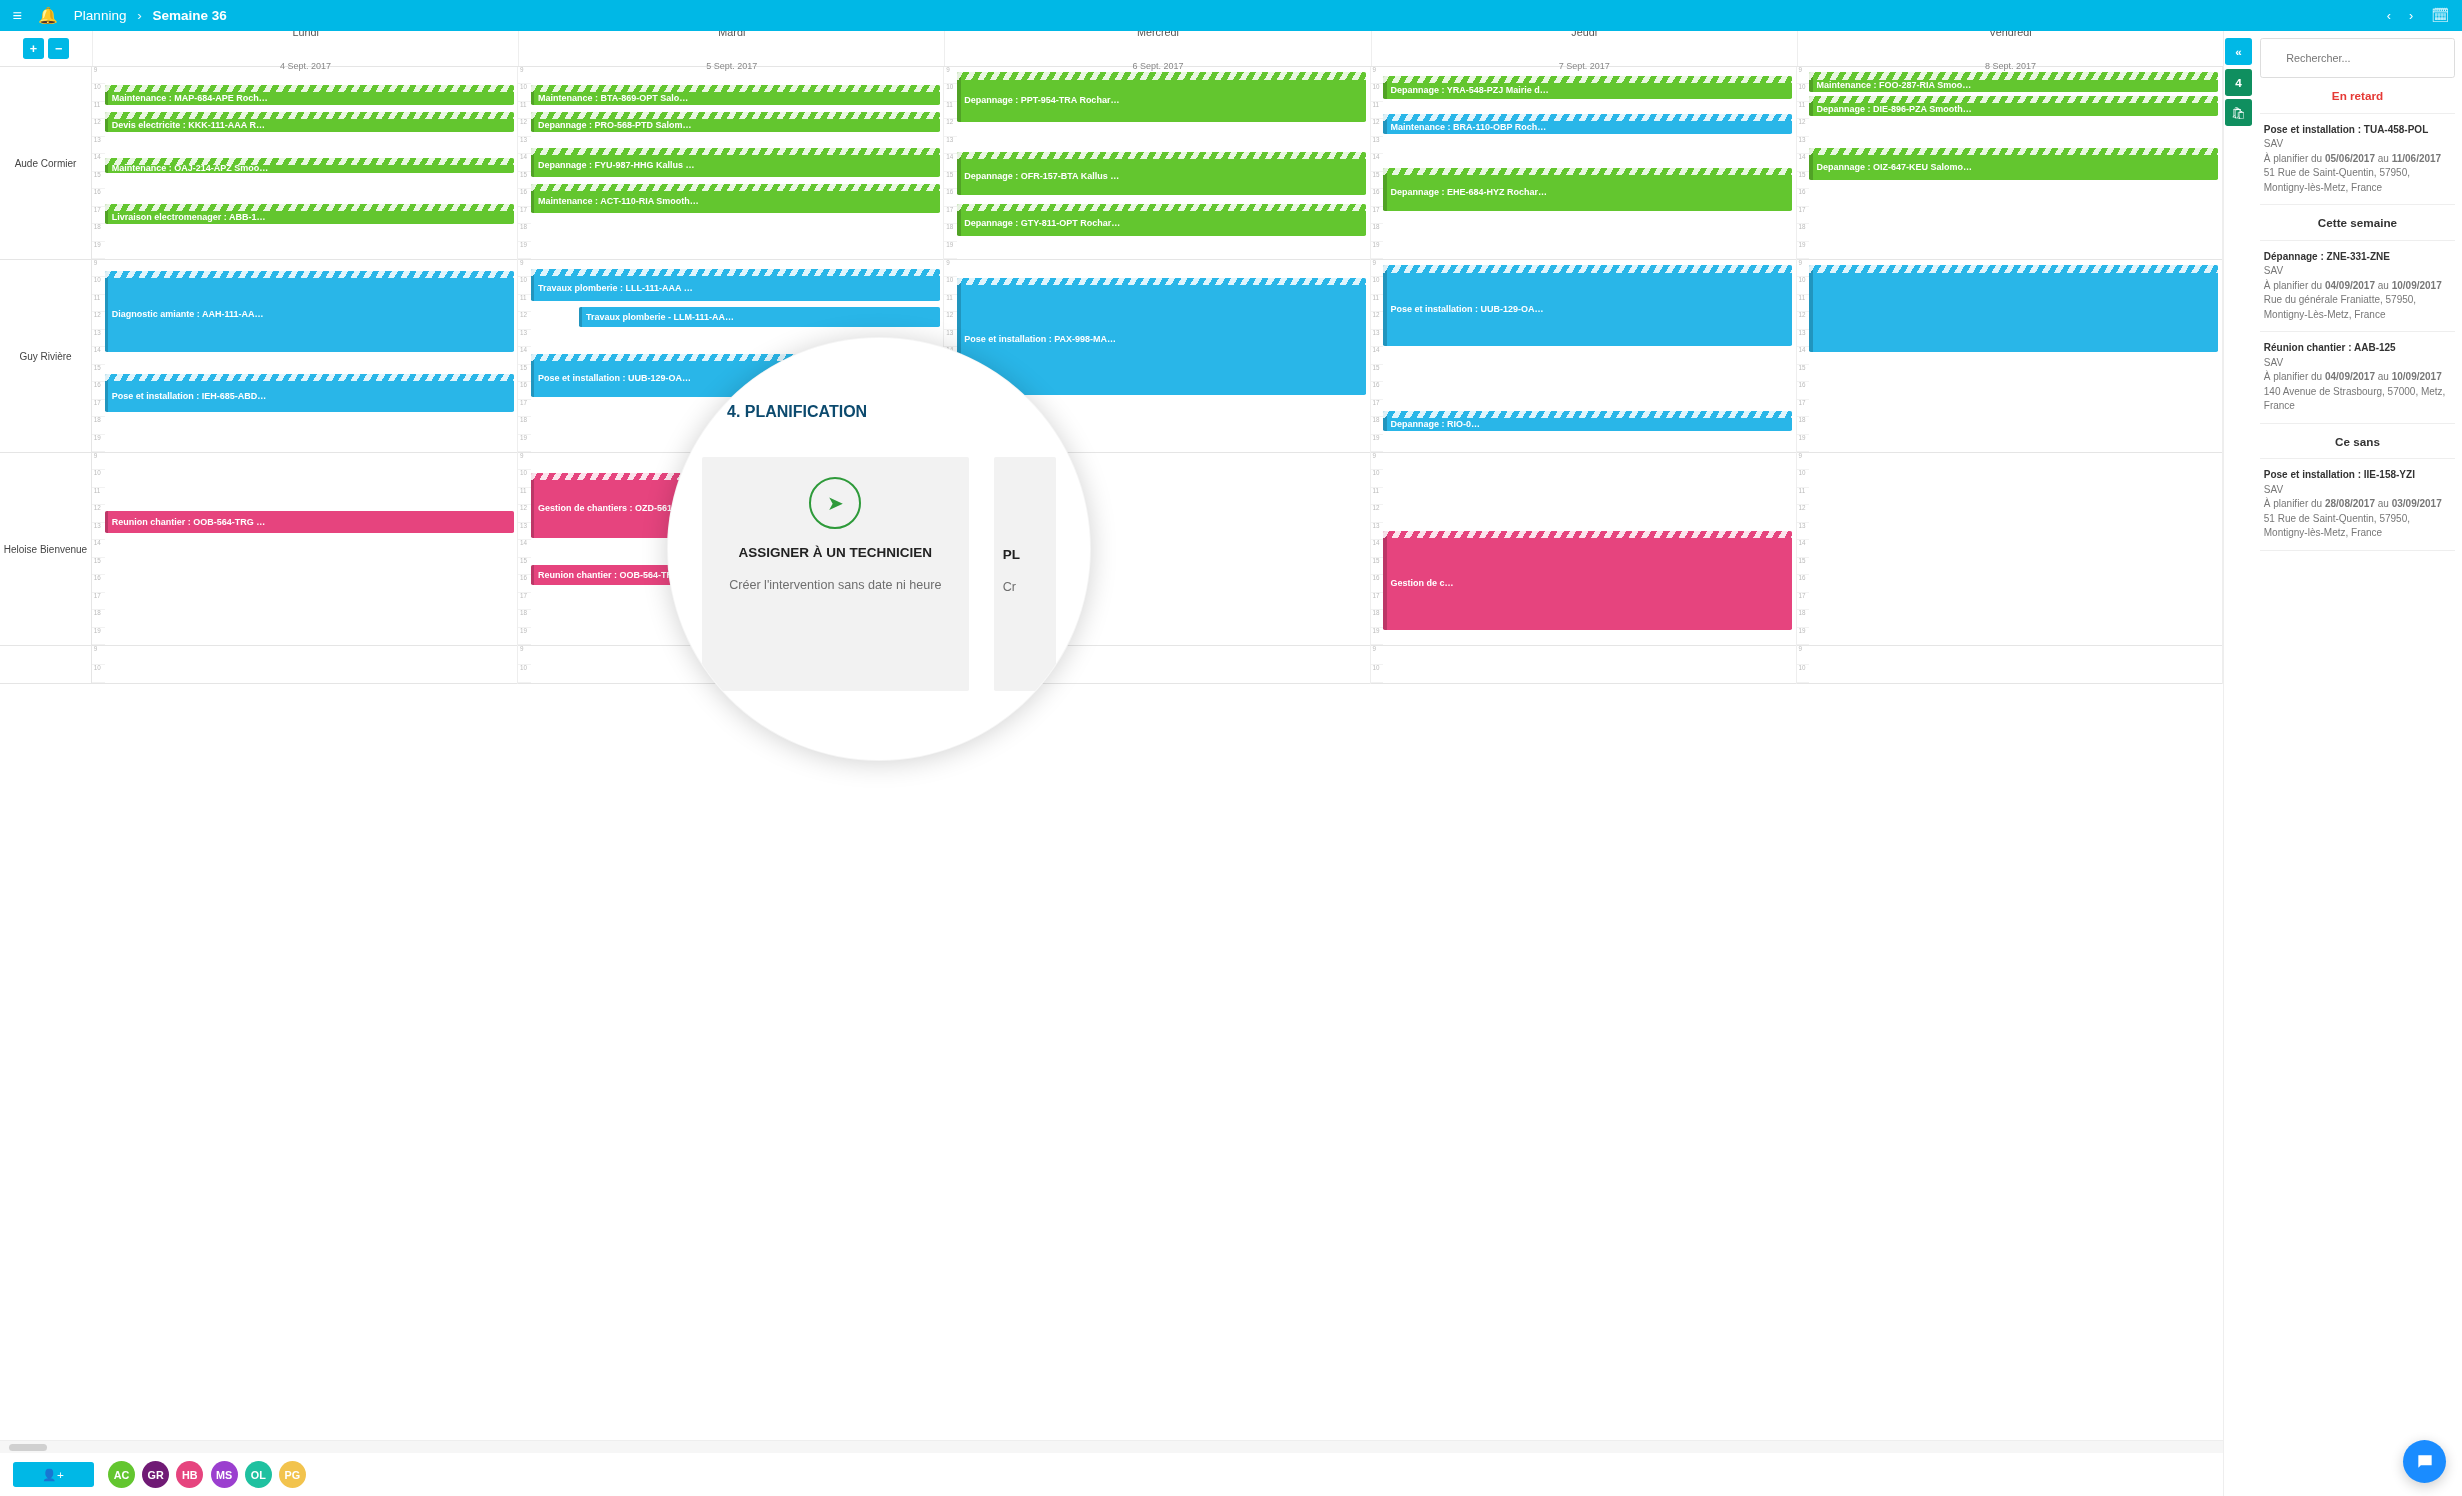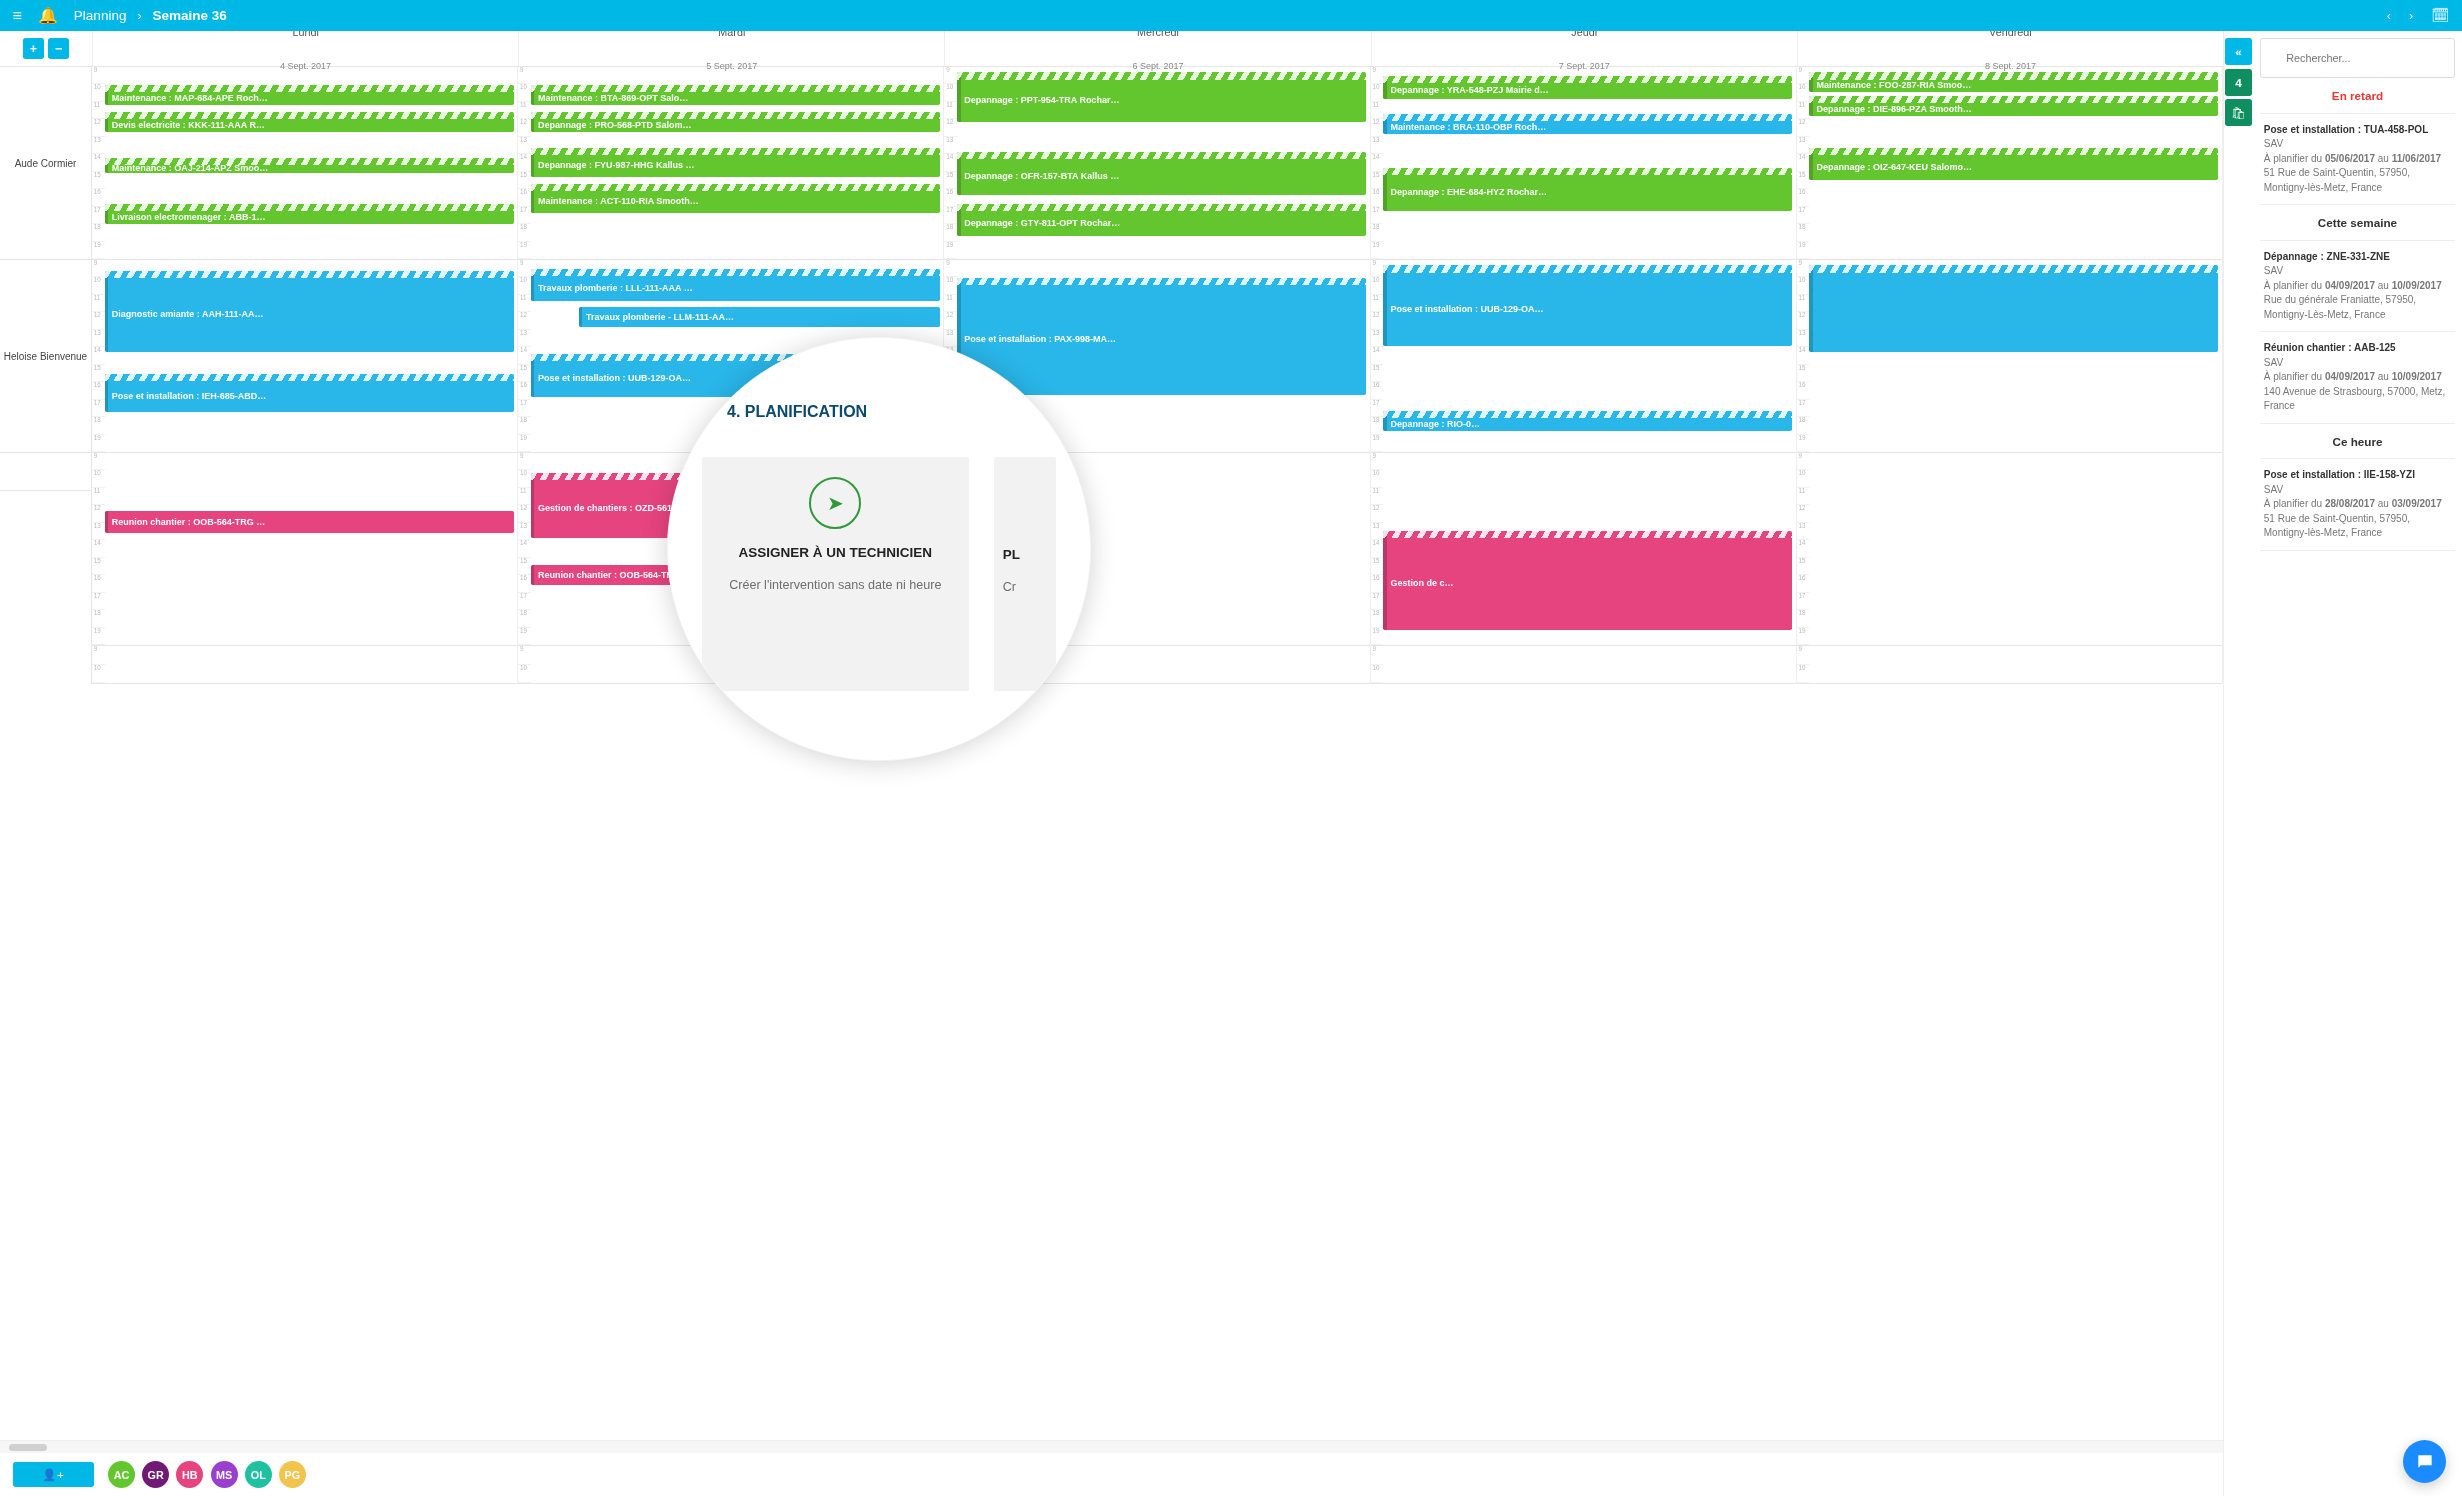--- a/index.html
+++ b/index.html
@@ -160,20 +160,21 @@
         <div class="dn">Vendredi</div>
         <div class="dd">8 Sept. 2017</div>
       </div>
     </div>
 
     <div class="grid-body">
       <div class="grid-inner">
 
         <div class="tech-col">
           <div class="tech-cell">Aude Cormier</div>
+          <div class="tech-cell">Guy Rivière</div>
           <div class="tech-cell">Heloise Bienvenue</div>
           <div class="tech-cell short"></div>
         </div>
 
         <div class="day-col">
             <div class="row-block">
               <div class="hours">
                 <div class="hour">9</div>
                 <div class="hour">10</div>
                 <div class="hour">11</div>
@@ -554,21 +555,21 @@
 
         <div class="side-card">
           <div class="t">Réunion chantier : AAB-125</div>
           <div class="s">SAV</div>
           <div class="s">
             <span>À planifier du </span><b>04/09/2017</b><span> au </span><b>10/09/2017</b>
           </div>
           <div class="s">140 Avenue de Strasbourg, 57000, Metz, France</div>
         </div>
 
-        <div class="side-section-title">Ce heure</div>
+        <div class="side-section-title">Ce sans</div>
 
         <div class="side-card">
           <div class="t">Pose et installation : IIE-158-YZI</div>
           <div class="s">SAV</div>
           <div class="s">
             <span>À planifier du </span><b>28/08/2017</b><span> au </span><b>03/09/2017</b>
           </div>
           <div class="s">51 Rue de Saint-Quentin, 57950, Montigny-lès-Metz, France</div>
         </div>
       </div>

